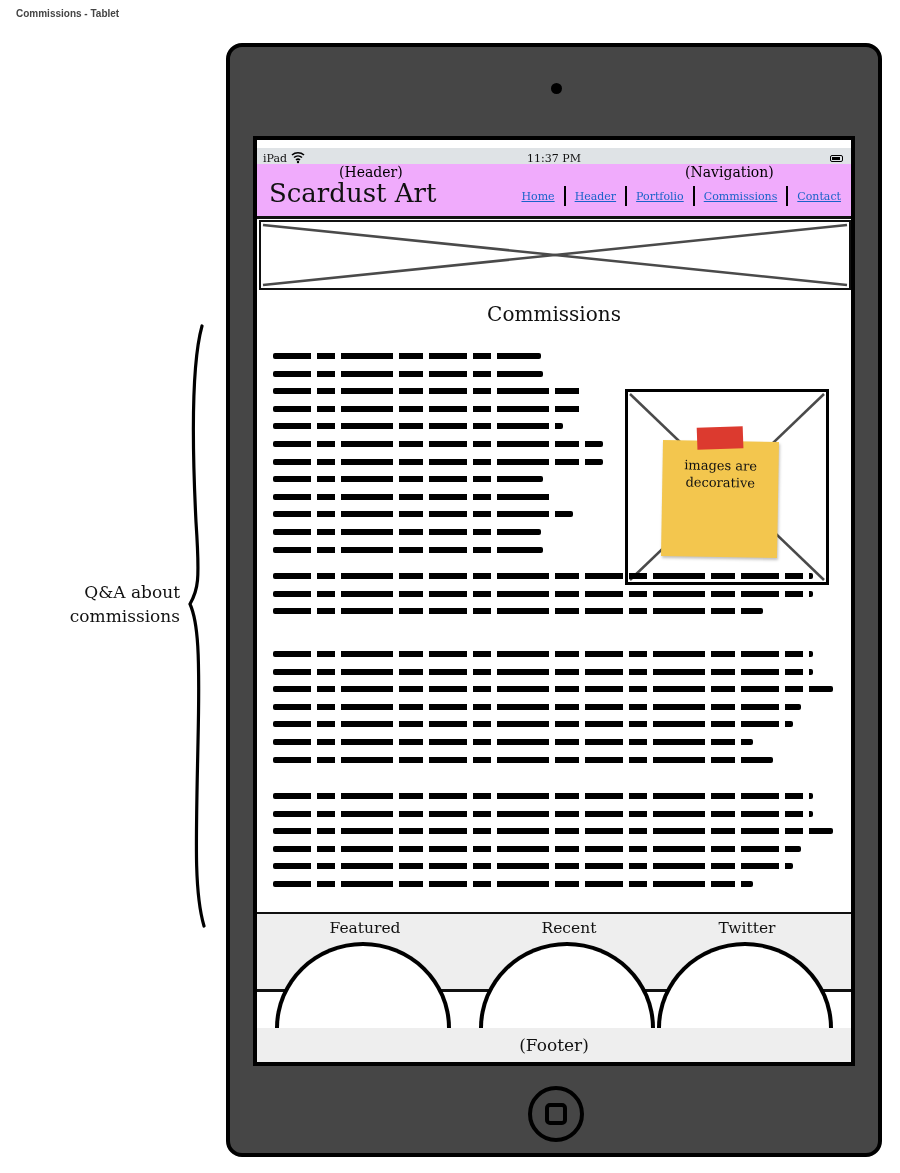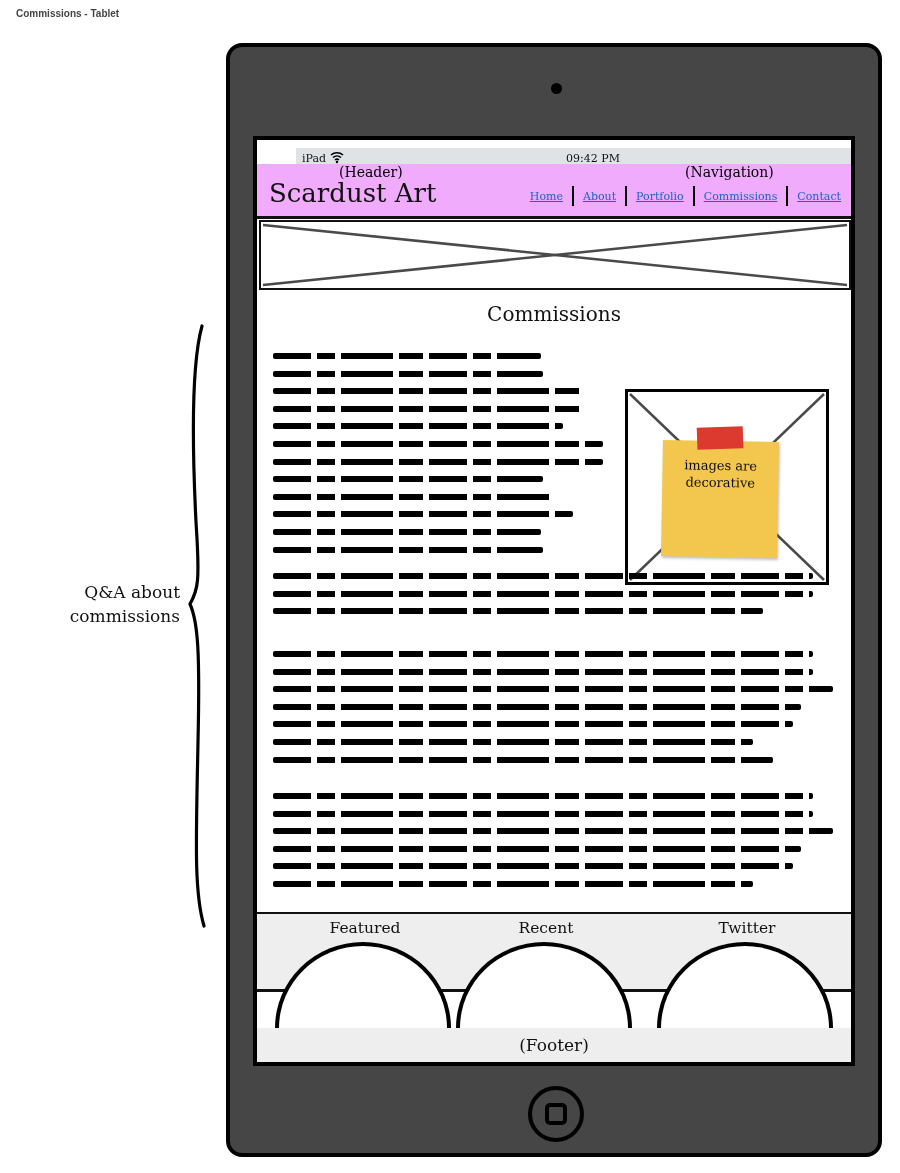--- a/index.html
+++ b/index.html
@@ -35,21 +35,21 @@
     position: absolute; left: 13px; top: 13px; width: 22px; height: 22px;
     box-sizing: border-box; border: 4px solid #000; border-radius: 5px;
   }
   .screen {
     position: absolute; left: 253px; top: 136px; width: 602px; height: 930px;
     background: #fff; border: 4px solid #000; box-sizing: border-box; overflow: hidden;
   }
   .statusbar {
     position: absolute; left: 0; top: 8px; width: 100%; height: 22px;
     background: #dfe3e6; border-bottom: 2px solid #222;
-    font-size: 11px; color: #111; margin-left: 39px;
+    font-size: 11px; color: #111;
   }
   .statusbar .carrier { position: absolute; left: 6px; top: 4px; }
   .statusbar .wifi { position: absolute; left: 34px; top: 2px; }
   .statusbar .time { position: absolute; left: 0; right: 0; top: 4px; text-align: center; }
   .statusbar .battery {
     position: absolute; right: 8px; top: 7px; width: 13px; height: 7px;
     border: 1.5px solid #000; border-radius: 2px; box-sizing: border-box;
   }
   .statusbar .battery::after {
     content: ""; position: absolute; left: 1px; top: 1px; right: 2px; bottom: 1px; background: #000;
@@ -127,32 +127,32 @@
 
 <div class="screen">
   <div class="statusbar">
     <span class="carrier">iPad</span>
     <svg class="wifi" width="14" height="14" viewBox="0 0 14 14">
       <path d="M1 5 A9 9 0 0 1 13 5" fill="none" stroke="#000" stroke-width="1.6"></path>
       <path d="M3 7.5 A6 6 0 0 1 11 7.5" fill="none" stroke="#000" stroke-width="1.6"></path>
       <path d="M5 10 A3 3 0 0 1 9 10" fill="none" stroke="#000" stroke-width="1.6"></path>
       <circle cx="7" cy="12" r="1.2" fill="#000"></circle>
     </svg>
-    <span class="time">09:42 PM</span>
+    <span class="time">11:37 PM</span>
     <span class="battery"></span>
   </div>
 
   <div class="header">
     <span class="header-note">(Header)</span>
     <span class="nav-note">(Navigation)</span>
     <span class="site-title">Scardust Art</span>
     <nav class="nav">
       <a>Home</a>
       <span class="sep"></span>
-      <a>About</a>
+      <a>Header</a>
       <span class="sep"></span>
       <a>Portfolio</a>
       <span class="sep"></span>
       <a>Commissions</a>
       <span class="sep"></span>
       <a>Contact</a>
     </nav>
   </div>
 
   <div class="banner">
@@ -269,21 +269,21 @@
           <div class="bar" style="width: 480px;"></div>
         </div>
       </div>
     </div>
 
   <div class="footer-widgets">
     <div class="widget" style="left:18px">
       <div class="label">Featured</div>
       <div class="dome"></div>
     </div>
-    <div class="widget" style="left:199px">
+    <div class="widget" style="left:222px">
       <div class="label">Recent</div>
       <div class="dome"></div>
     </div>
     <div class="widget" style="left:400px">
       <div class="label">Twitter</div>
       <div class="dome"></div>
     </div>
   </div>
 
   <div class="footer">(Footer)</div>

